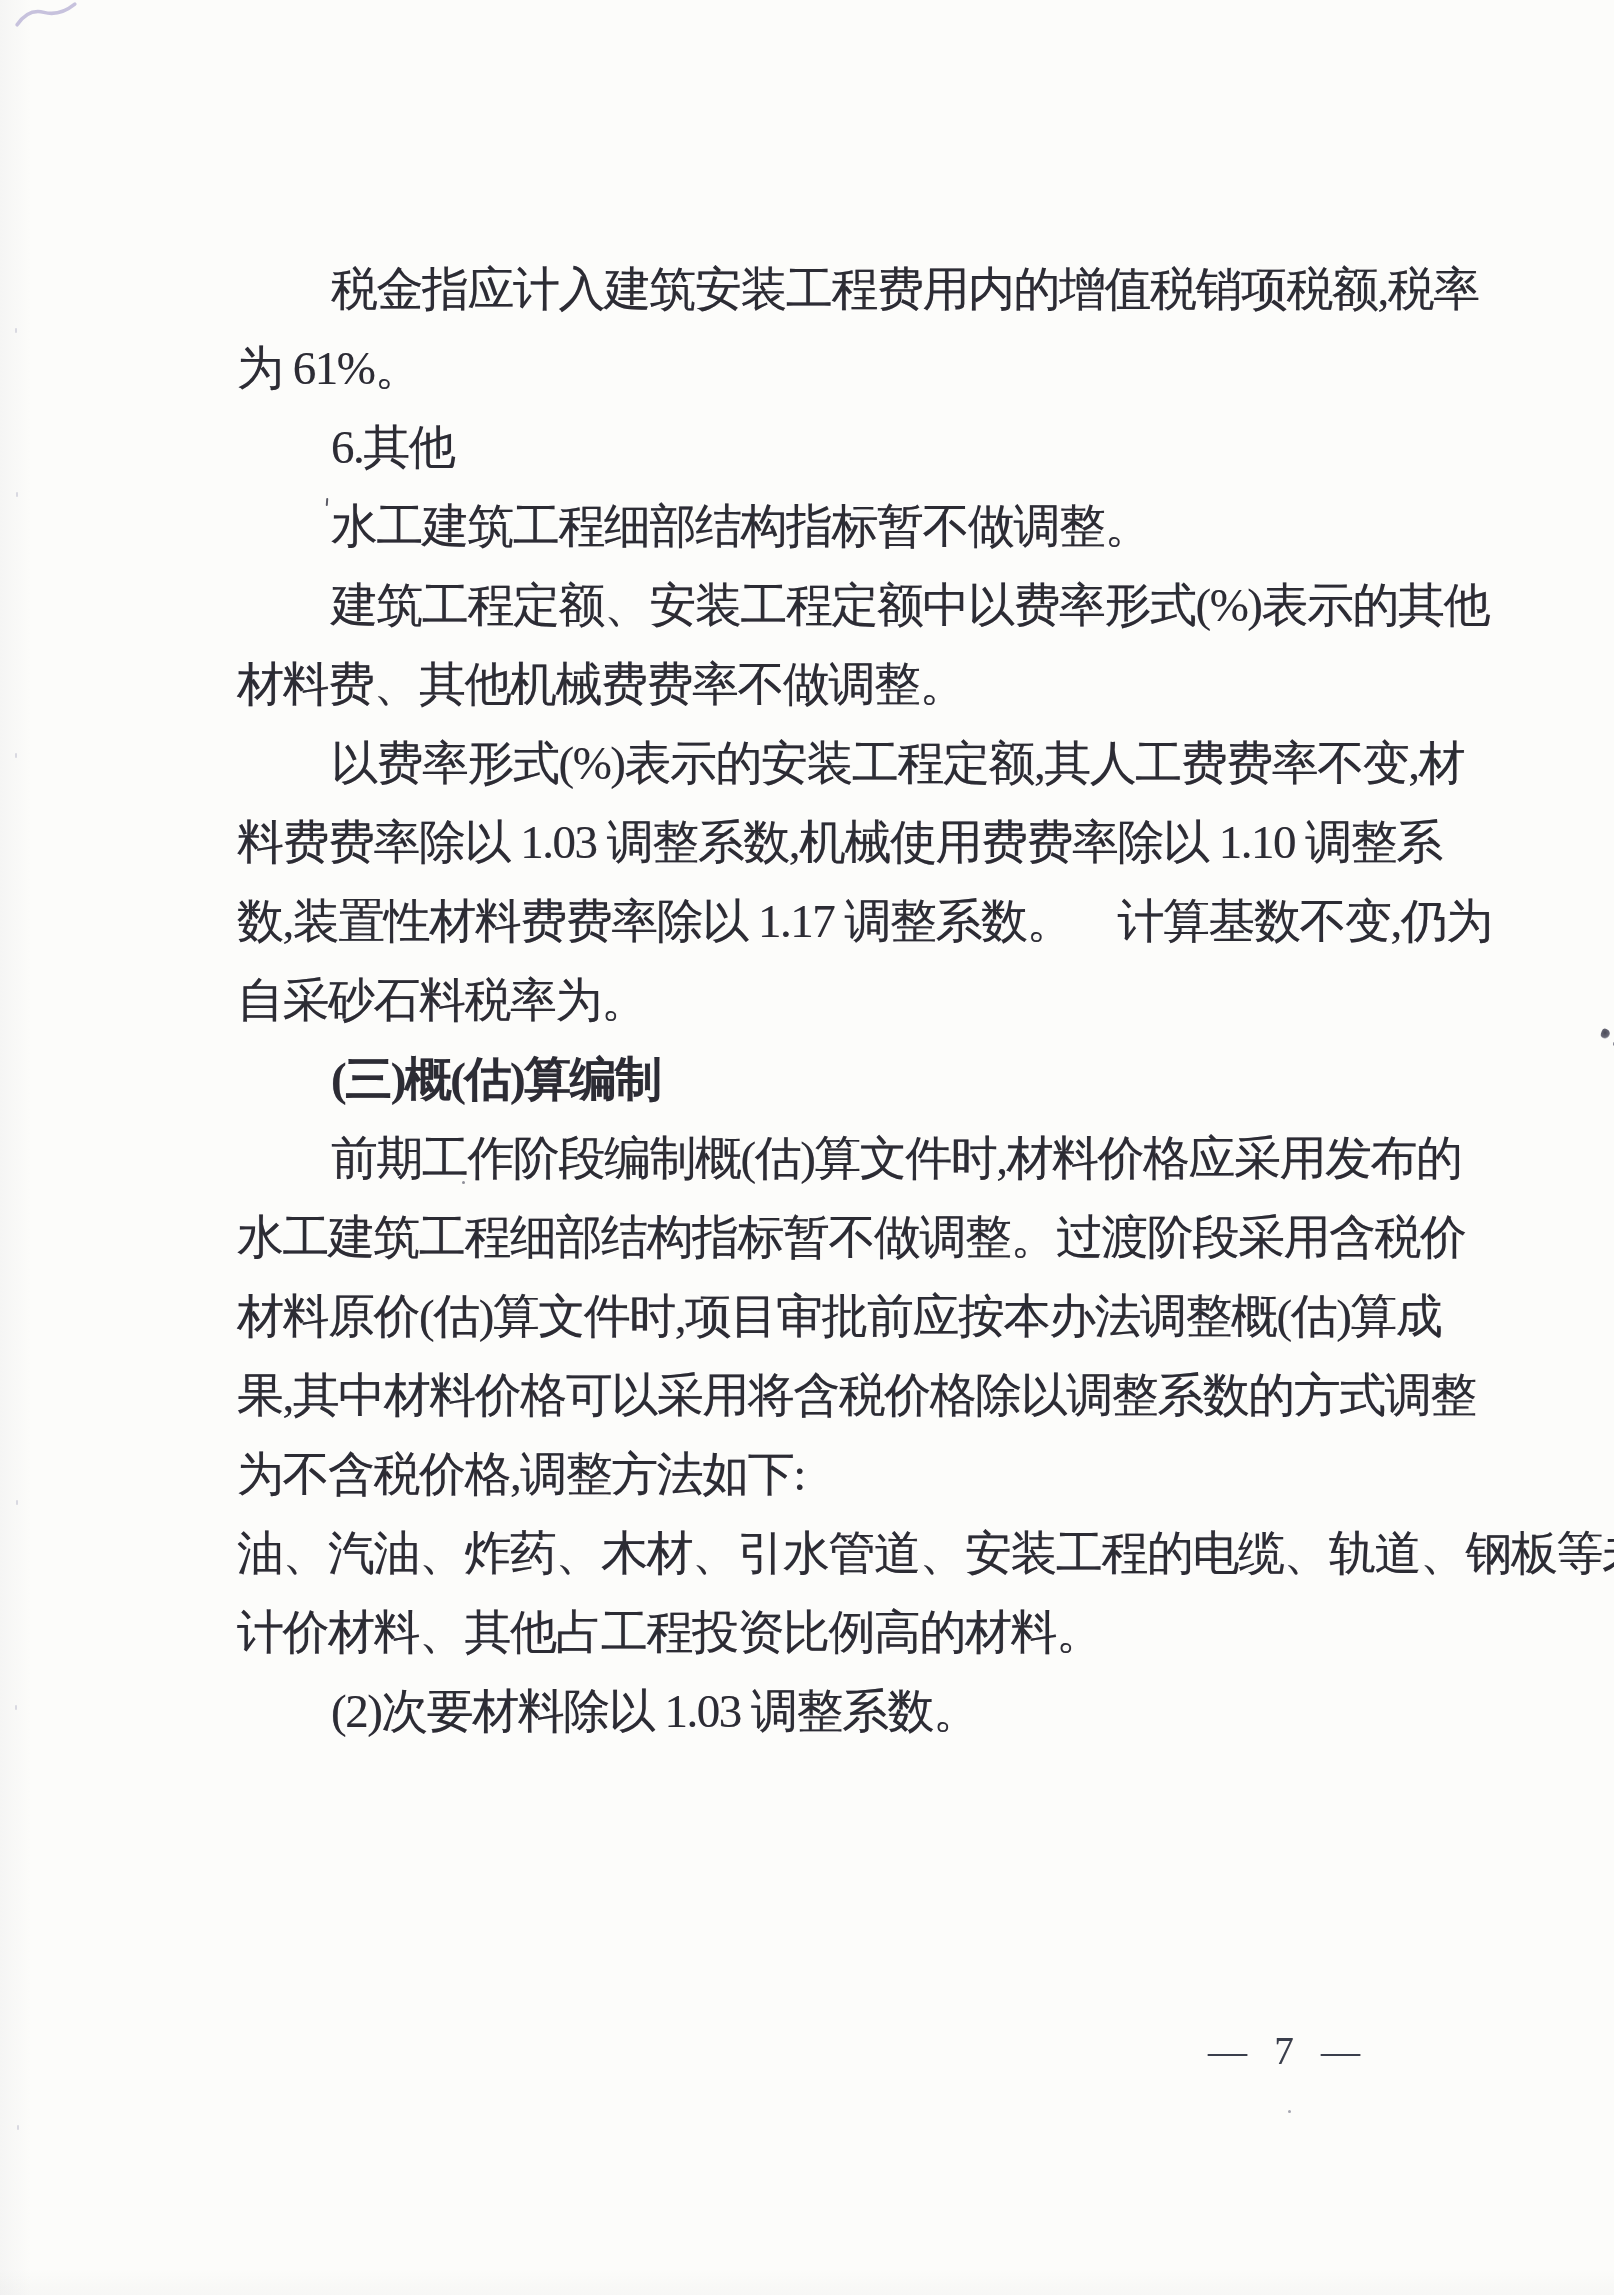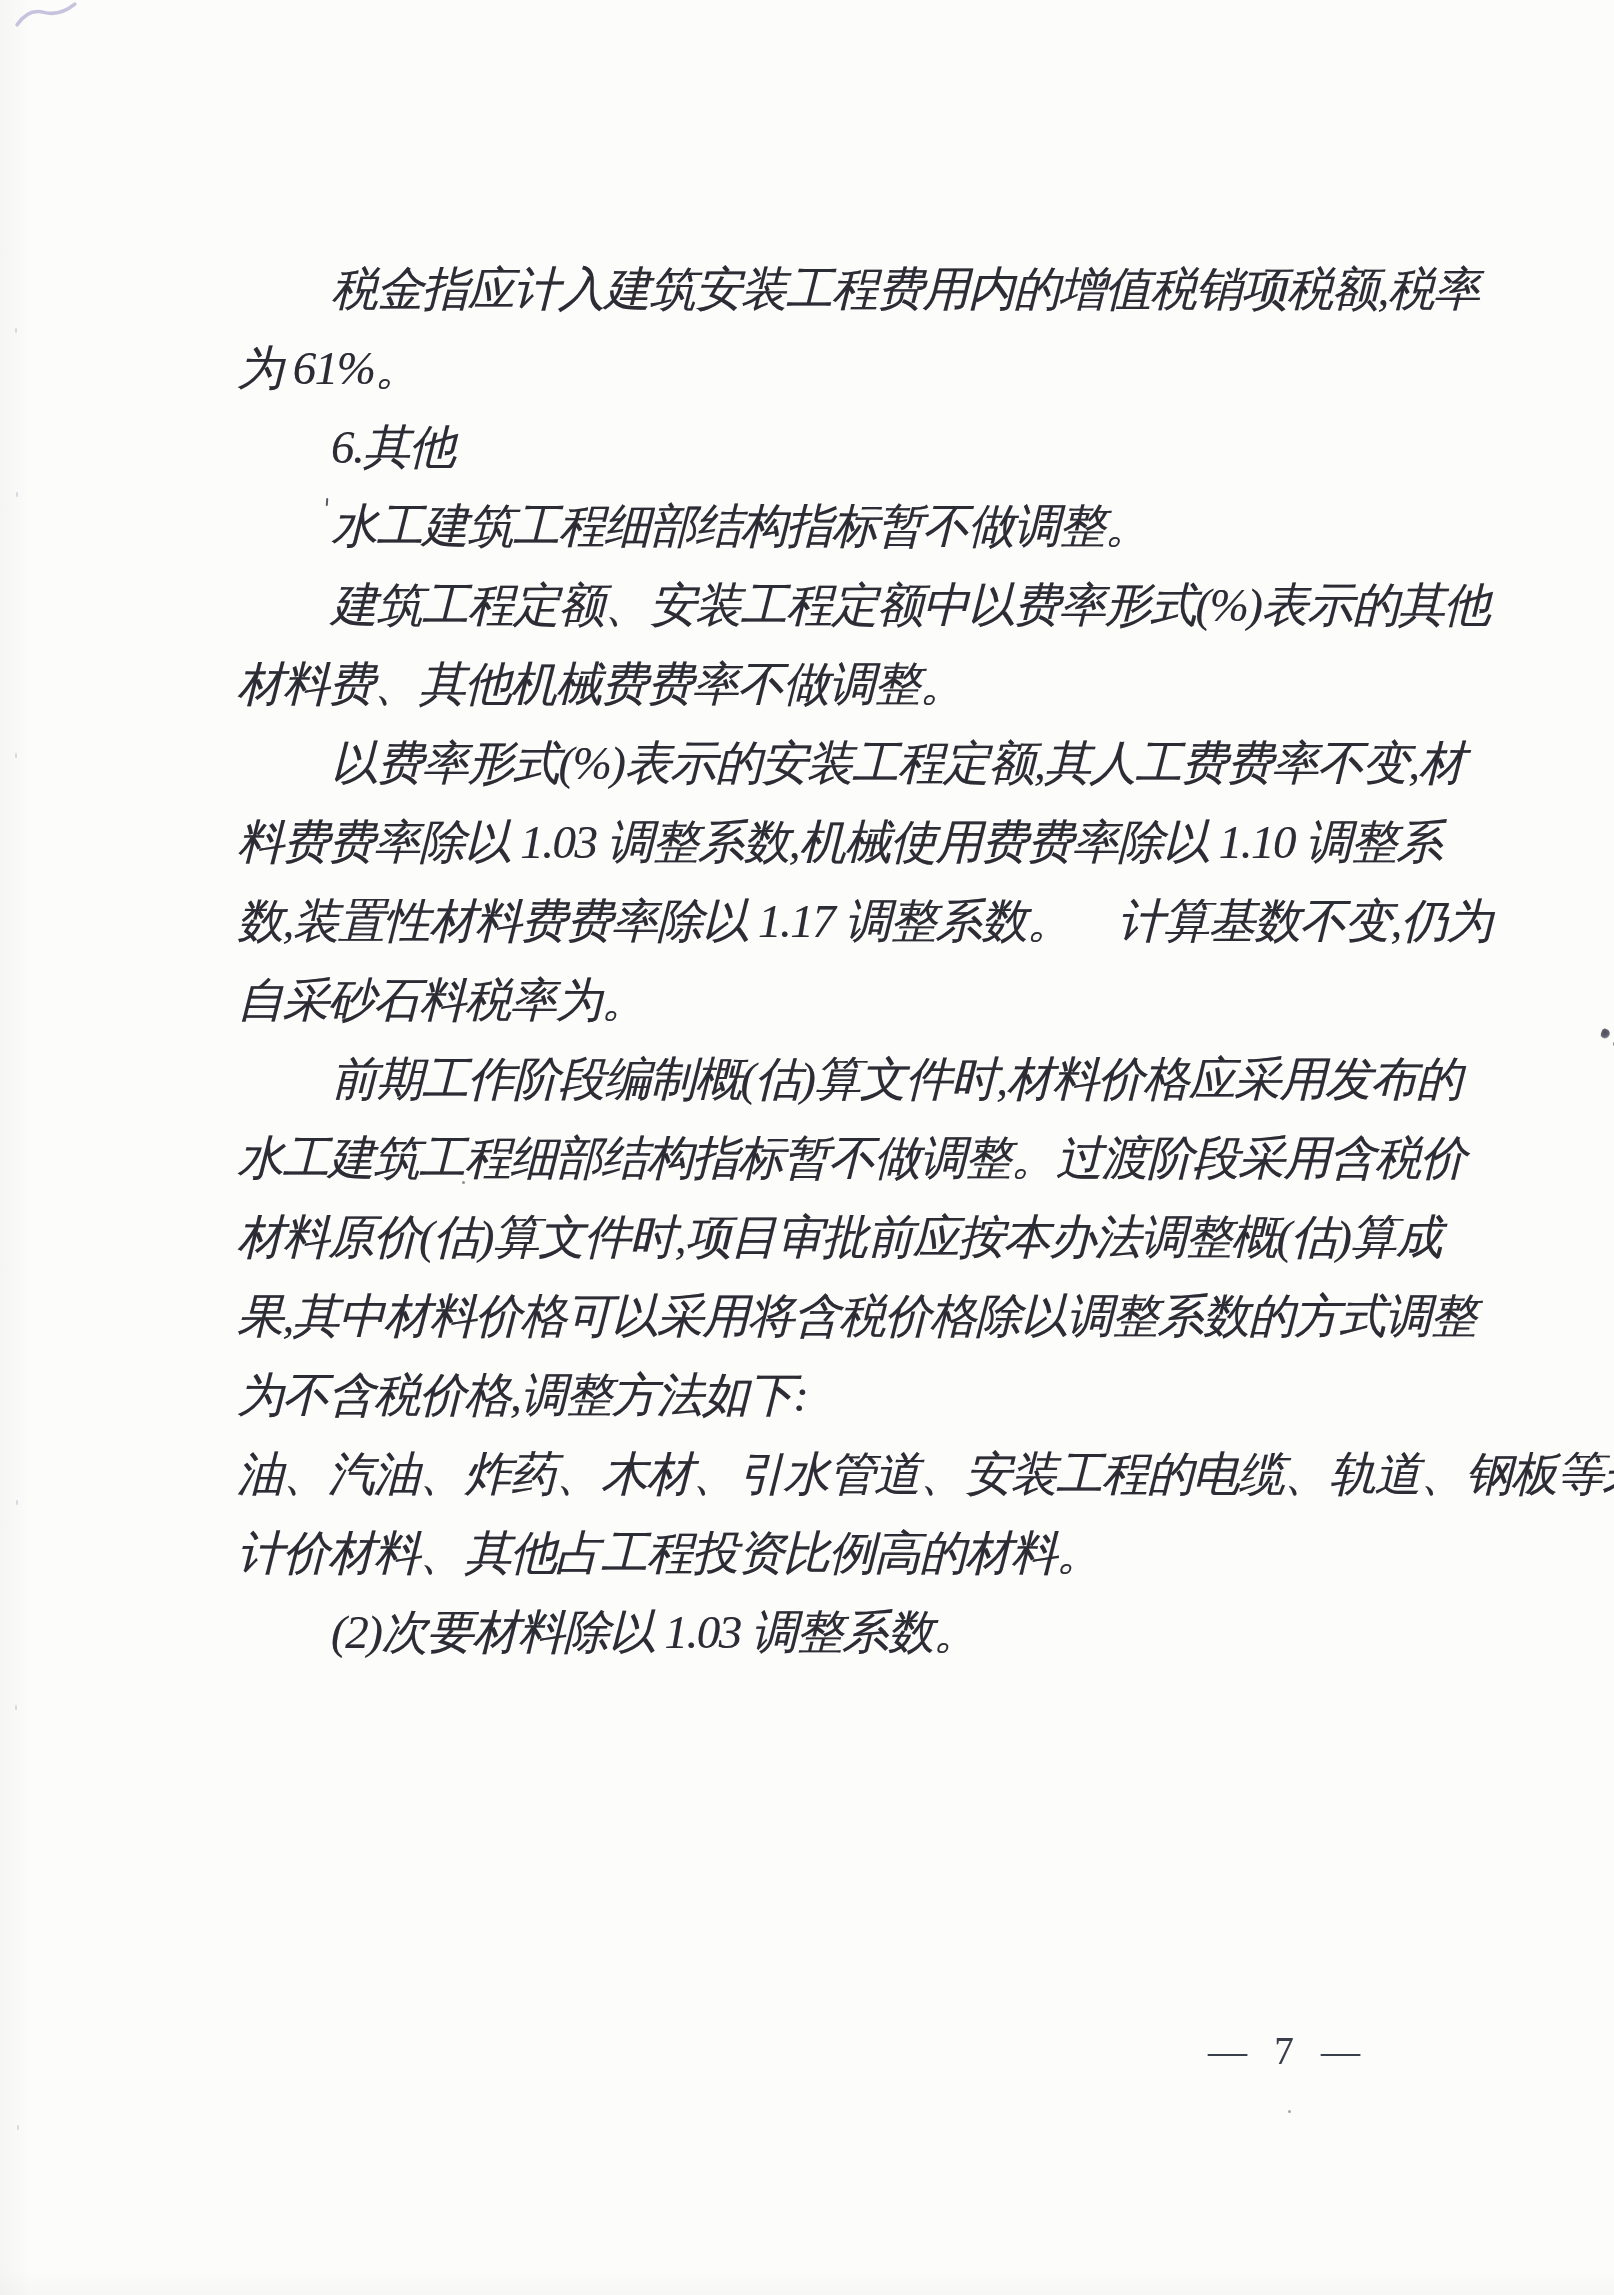--- a/index.html
+++ b/index.html
@@ -20,21 +20,21 @@
   .textblock{
     position:absolute;
     left:237px;top:250px;
     width:1254px;
     font-size:47px;
     line-height:79px;
     letter-spacing:-1.5px;
     color:#2c2c34;
     text-shadow:0.5px 0 0 rgba(130,70,70,0.10), -0.5px 0 0 rgba(60,60,140,0.10), 0 0 0.5px rgba(40,40,55,0.35);
   }
-  .line{white-space:nowrap;font-style:italic;}
+  .line{white-space:nowrap;}
   .line.indent{text-indent:94px;}
   .line.heading{font-weight:600;}
   .page-number{
     position:absolute;
     left:1177px;top:2023px;
     width:215px;
     text-align:center;
     font-size:39px;
     line-height:56px;
     letter-spacing:1px;
@@ -75,20 +75,21 @@
       <div class="line indent full">税金指应计入建筑安装工程费用内的增值税销项税额,税率</div>
       <div class="line">为 61%。</div>
       <div class="line indent">6.其他</div>
       <div class="line indent">水工建筑工程细部结构指标暂不做调整。</div>
       <div class="line indent full">建筑工程定额、安装工程定额中以费率形式(%)表示的其他</div>
       <div class="line">材料费、其他机械费费率不做调整。</div>
       <div class="line indent full">以费率形式(%)表示的安装工程定额,其人工费费率不变,材</div>
       <div class="line full">料费费率除以 1.03 调整系数,机械使用费费率除以 1.10 调整系</div>
       <div class="line full">数,装置性材料费费率除以 1.17 调整系数。　计算基数不变,仍为</div>
       <div class="line">自采砂石料税率为。</div>
+      <div class="line indent heading">(三)概(估)算编制</div>
       <div class="line indent full">前期工作阶段编制概(估)算文件时,材料价格应采用发布的</div>
       <div class="line full">水工建筑工程细部结构指标暂不做调整。过渡阶段采用含税价</div>
       <div class="line full">材料原价(估)算文件时,项目审批前应按本办法调整概(估)算成</div>
       <div class="line full">果,其中材料价格可以采用将含税价格除以调整系数的方式调整</div>
       <div class="line">为不含税价格,调整方法如下:</div>
       <div class="line full">油、汽油、炸药、木材、引水管道、安装工程的电缆、轨道、钢板等未</div>
       <div class="line">计价材料、其他占工程投资比例高的材料。</div>
       <div class="line indent">(2)次要材料除以 1.03 调整系数。</div>
     </div>
 

